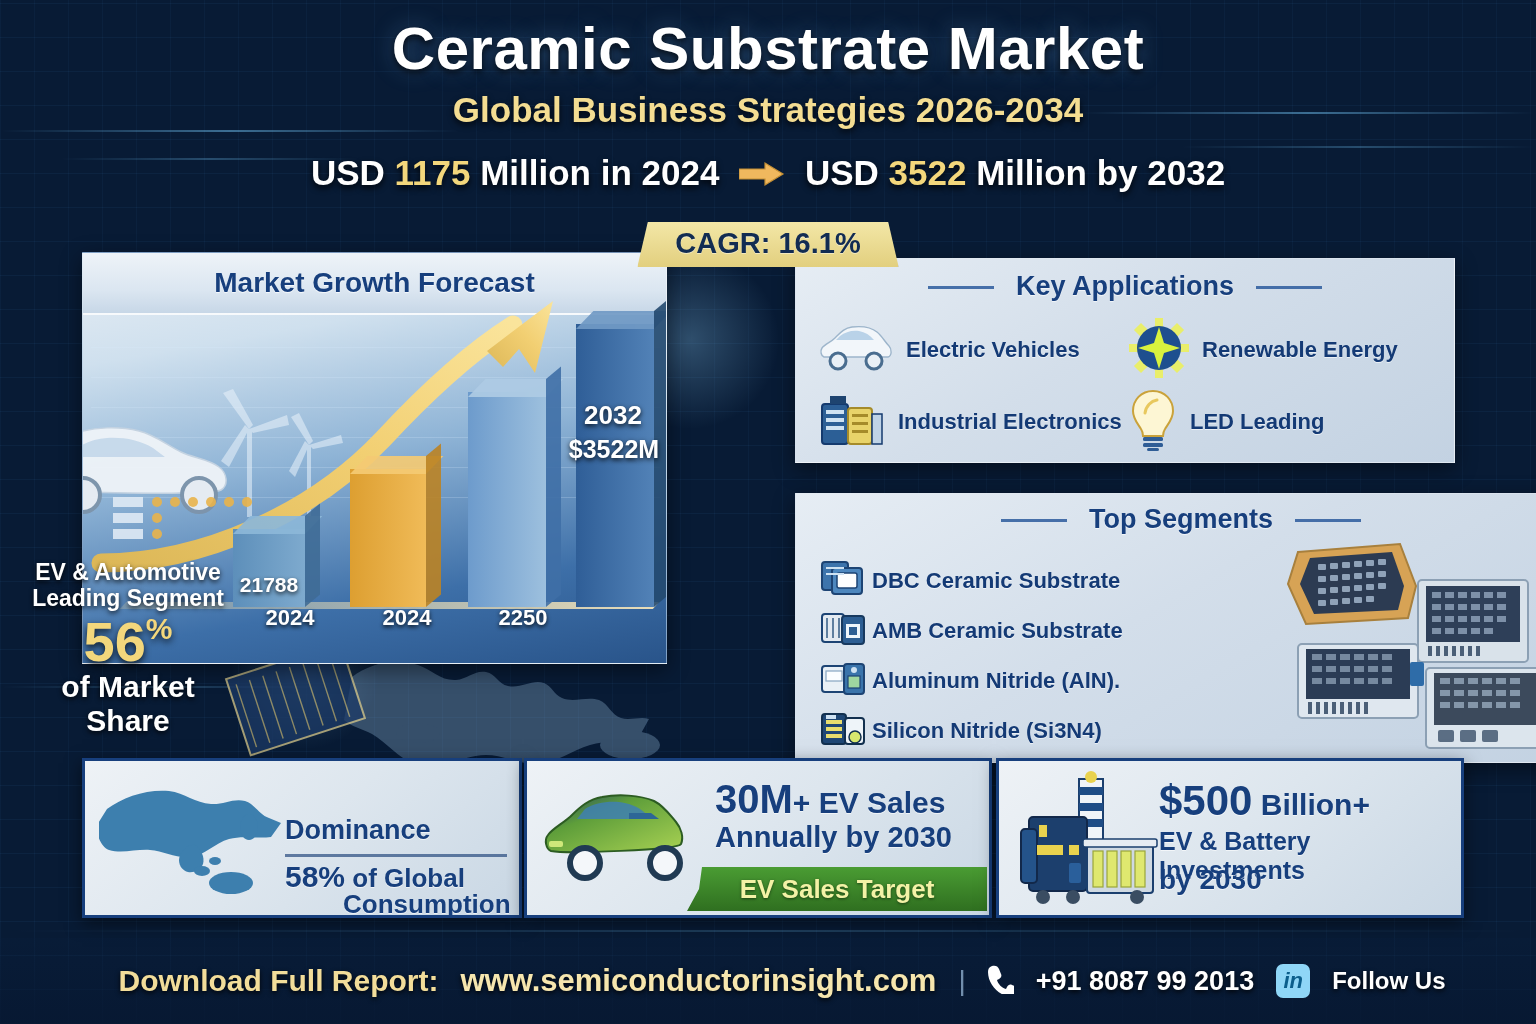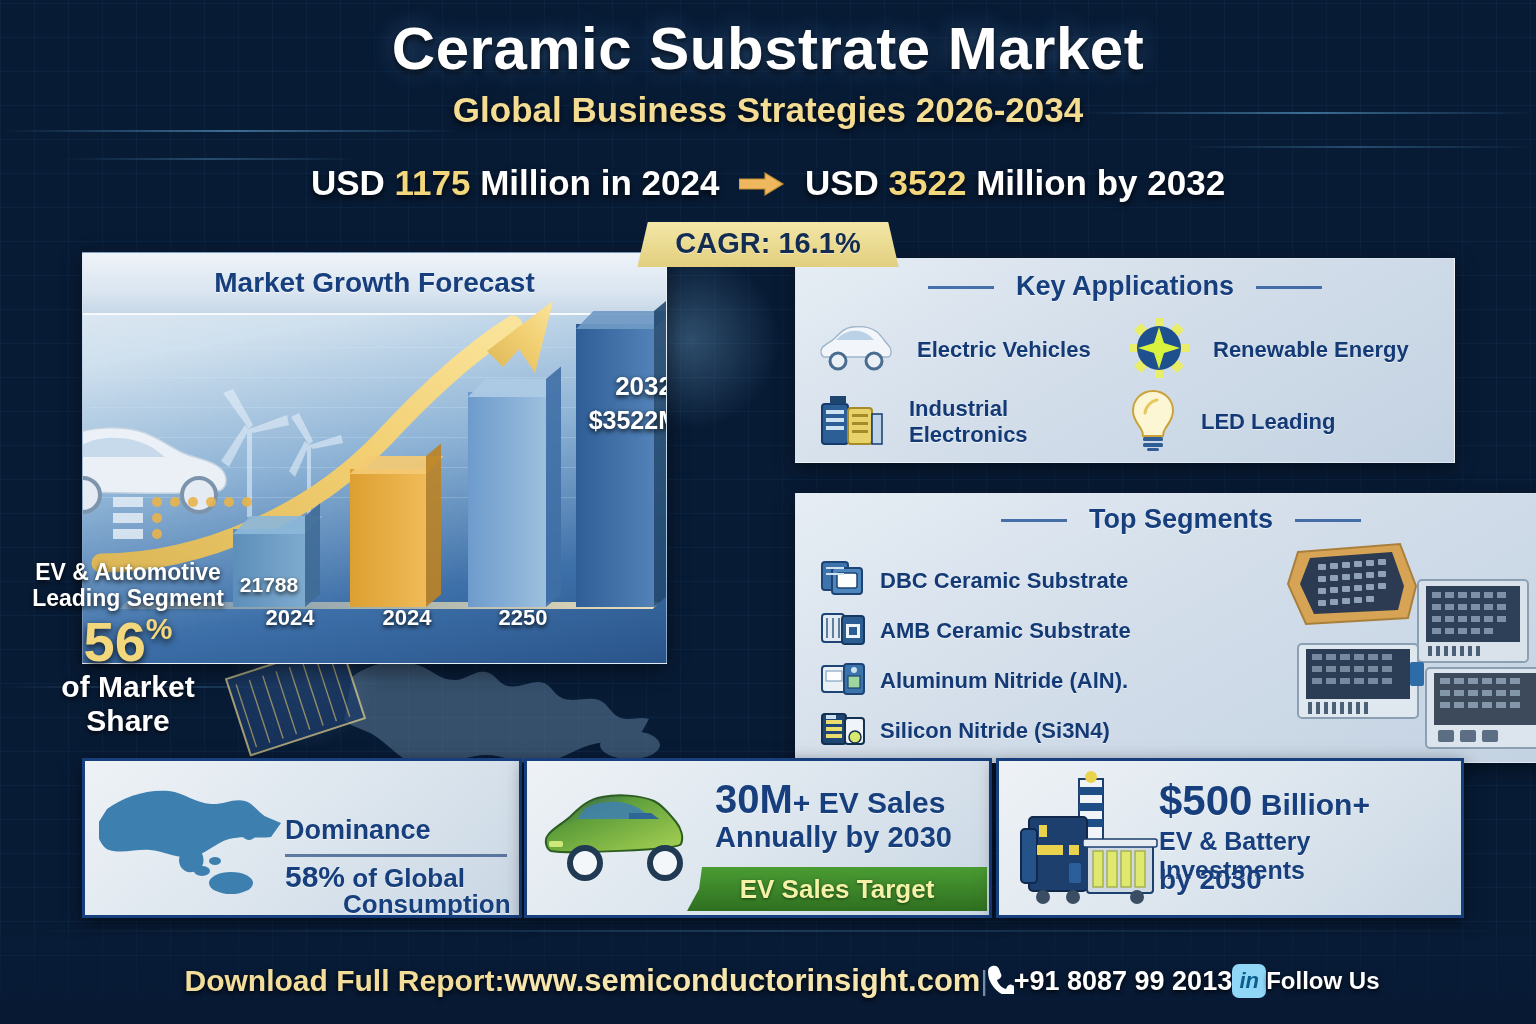--- a/index.html
+++ b/index.html
@@ -39,21 +39,21 @@
     font-size:60px; font-weight:bold; letter-spacing:.5px;
     text-shadow:0 3px 7px rgba(0,0,0,.75), 0 0 22px rgba(120,190,255,.35);
   }
   .subtitle {
     position:absolute; top:90px; left:0; width:100%;
     text-align:center; color:#f4dd92;
     font-size:35px; font-weight:bold;
     text-shadow:0 3px 6px rgba(0,0,0,.8);
   }
   .valueline {
-    position:absolute; top:163px; left:0; width:100%;
+    position:absolute; top:153px; left:0; width:100%;
     text-align:center; color:#ffffff;
     font-size:35px; font-weight:bold;
     text-shadow:0 3px 6px rgba(0,0,0,.85);
     white-space:nowrap;
   }
   .valueline .gold { color:#f3d77c; }
   .arrow-ico { display:inline-block; vertical-align:-2px; margin:0 10px; }
 
   .cagr-badge {
     position:absolute; top:222px; left:50%; transform:translateX(-50%);
@@ -109,67 +109,67 @@
     color:#fff; font-size:21px; font-weight:bold;
     text-shadow:0 2px 4px rgba(0,0,0,.8);
   }
   .axis-label {
     position:absolute; bottom:22px; text-align:center;
     color:#fff; font-size:22px; font-weight:bold;
     text-shadow:0 2px 4px rgba(0,0,0,.85);
   }
   .top-cap {
     position:absolute; color:#fff; font-weight:bold;
-    text-shadow:0 2px 5px rgba(0,0,0,.85); text-align:right; line-height:1.05;
+    text-shadow:0 2px 5px rgba(0,0,0,.85); text-align:center; line-height:1.05;margin-top:29px;
   }
   .baseline {
     position:absolute; left:40px; right:12px; bottom:56px; height:7px;
     background:linear-gradient(90deg, rgba(236,220,170,.25), rgba(243,228,186,.95));
     transform:skewX(-42deg);
   }
 
   
   .callout { position:absolute; left:18px; top:560px; width:220px; text-align:center; z-index:5; }
   .callout .l1 { color:#fff; font-size:23px; font-weight:bold; line-height:1.12; text-shadow:0 2px 5px rgba(0,0,0,.85); }
   .callout .big { color:#f3d77c; font-size:56px; font-weight:bold; line-height:1; margin-top:2px; text-shadow:0 3px 7px rgba(0,0,0,.8); }
   .callout .big sup { font-size:30px; vertical-align:top; }
   .callout .l2 { color:#fff; font-size:30px; font-weight:bold; text-shadow:0 2px 5px rgba(0,0,0,.85); }
 
   
   #apps-panel { left:795px; top:258px; width:660px; height:205px; }
   #apps-panel .panel-title { font-size:27px; margin-top:12px; }
   .apps-grid { display:grid; grid-template-columns:1fr 1fr; gap:4px 0; padding:14px 16px 0 22px; }
-  .app-item { display:flex; align-items:center; gap:23px; height:68px; }
+  .app-item { display:flex; align-items:center; gap:12px; height:68px; }
   .app-item .lbl { color:#143a75; font-size:22px; font-weight:bold; text-shadow:0 1px 0 rgba(255,255,255,.6); }
 
   
   #seg-panel { left:795px; top:493px; width:772px; height:270px; }
   #seg-panel .panel-title { font-size:27px; margin-top:10px; }
   .seg-list { position:absolute; left:24px; top:62px; }
-  .seg-item { display:flex; align-items:center; gap:14px; height:50px; }
+  .seg-item { display:flex; align-items:center; gap:6px; height:50px; }
   .seg-item .lbl { color:#143a75; font-size:22px; font-weight:bold; text-shadow:0 1px 0 rgba(255,255,255,.6); }
   .chips-art { position:absolute; right:6px; top:46px; width:290px; height:215px; }
 
   
   .card {
     position:absolute; top:758px; height:160px;
     background:linear-gradient(140deg,#eef2f6 0%,#dde6ee 50%,#c9d7e4 100%);
     border:3px solid #173f7d; box-shadow:0 5px 16px rgba(0,0,0,.5);
     overflow:hidden;
   }
   #card-apac { left:82px; width:440px; }
   #card-ev   { left:524px; width:468px; }
   #card-inv  { left:996px; width:468px; }
   .card .txt { position:absolute; color:#173f7d; text-shadow:0 1px 0 rgba(255,255,255,.6); }
 
   
   .footer {
     position:absolute; left:0; bottom:0; width:100%; height:86px;
     background:linear-gradient(180deg, rgba(9,32,64,.2), rgba(7,24,50,.85));
-    display:flex; align-items:center; justify-content:center; padding-left:28px;
+    display:flex; align-items:center; justify-content:center; gap:22px;padding-left:28px;
   }
   .footer .lbl { color:#f2dd9a; font-size:30px; font-weight:bold; text-shadow:0 2px 5px rgba(0,0,0,.9); }
   .footer .url { color:#f6e6ae; font-size:31px; font-weight:bold; text-shadow:0 2px 5px rgba(0,0,0,.9); }
   .footer .sep { color:#9fc0e0; font-size:28px; opacity:.7; }
   .footer .phone { color:#ffffff; font-size:27px; font-weight:bold; text-shadow:0 2px 5px rgba(0,0,0,.9); }
   .footer .follow { color:#ffffff; font-size:24px; font-weight:bold; text-shadow:0 2px 5px rgba(0,0,0,.9); }
   .li-badge {
     display:inline-flex; align-items:center; justify-content:center;
     width:34px; height:34px; border-radius:7px; background:#8fd6f7;
     color:#0b5e8c; font-size:22px; font-weight:bold; font-style:italic;

